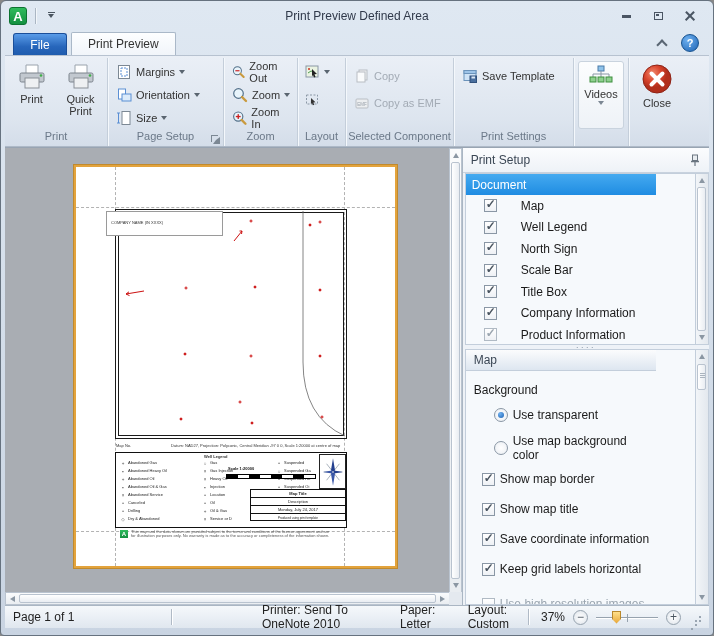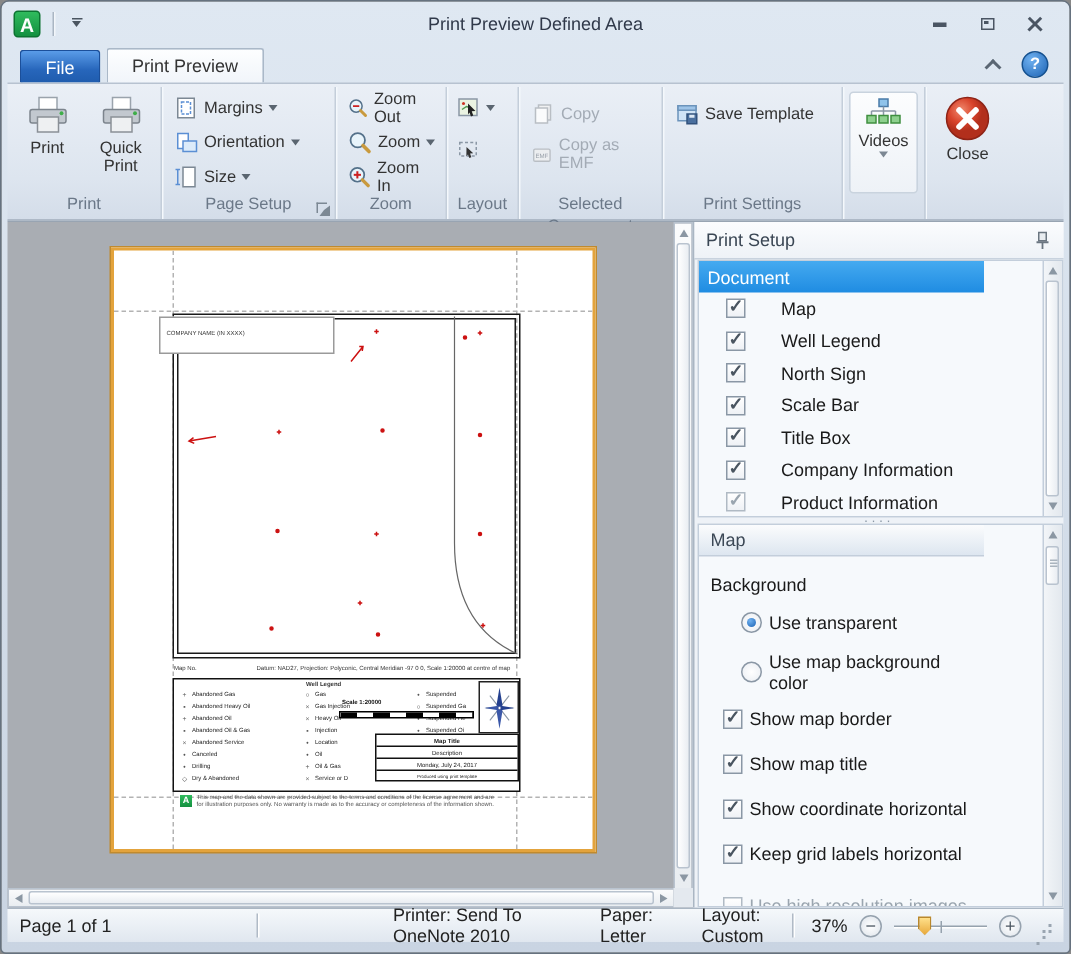--- a/index.html
+++ b/index.html
@@ -295,21 +295,21 @@
             <svg width="16" height="16" viewBox="0 0 16 16">
               <rect x="2.5" y="3" width="11" height="9" fill="none" stroke="#8a97a5" stroke-dasharray="2,1.5"></rect>
               <polygon points="7,6 11.5,10.2 9.4,10.4 10.2,12.8 8.9,13.3 8,11 6.9,12.2" fill="#333"></polygon>
             </svg>
           </div>
         </div>
       </div>
       <div class="rgl">Layout</div>
     </div>
 
-    <div class="rgroup" style="width:96px">
+    <div class="rgroup" style="width:108px">
       <div class="rgc">
         <div class="smallcol" style="gap:5px;padding-top:4px">
           <div class="smallbtn disabled">
             <svg width="16" height="16" viewBox="0 0 16 16">
               <rect x="5" y="2" width="8" height="10" fill="#f0f1f2" stroke="#b9bec4"></rect>
               <rect x="3" y="4" width="8" height="10" fill="#fafbfc" stroke="#b9bec4"></rect>
             </svg>
             <span>Copy</span>
           </div>
           <div class="smallbtn disabled">
@@ -629,21 +629,21 @@
           <div class="cb-row" style="left:16px;top:122px">
             <span class="cb checked"></span>
               <span>Show map border</span>
           </div>
           <div class="cb-row" style="left:16px;top:152px">
             <span class="cb checked"></span>
               <span>Show map title</span>
           </div>
           <div class="cb-row" style="left:16px;top:182px">
             <span class="cb checked"></span>
-              <span>Show coordinate horizontal</span>
+              <span>Save coordinate information</span>
           </div>
           <div class="cb-row" style="left:16px;top:212px">
             <span class="cb checked"></span>
               <span>Keep grid labels horizontal</span>
           </div>
           <div class="cb-row dim" style="left:16px;top:247px">
             <span class="cb dim"></span>
               <span>Use high resolution images</span>
           </div>
         </div>

